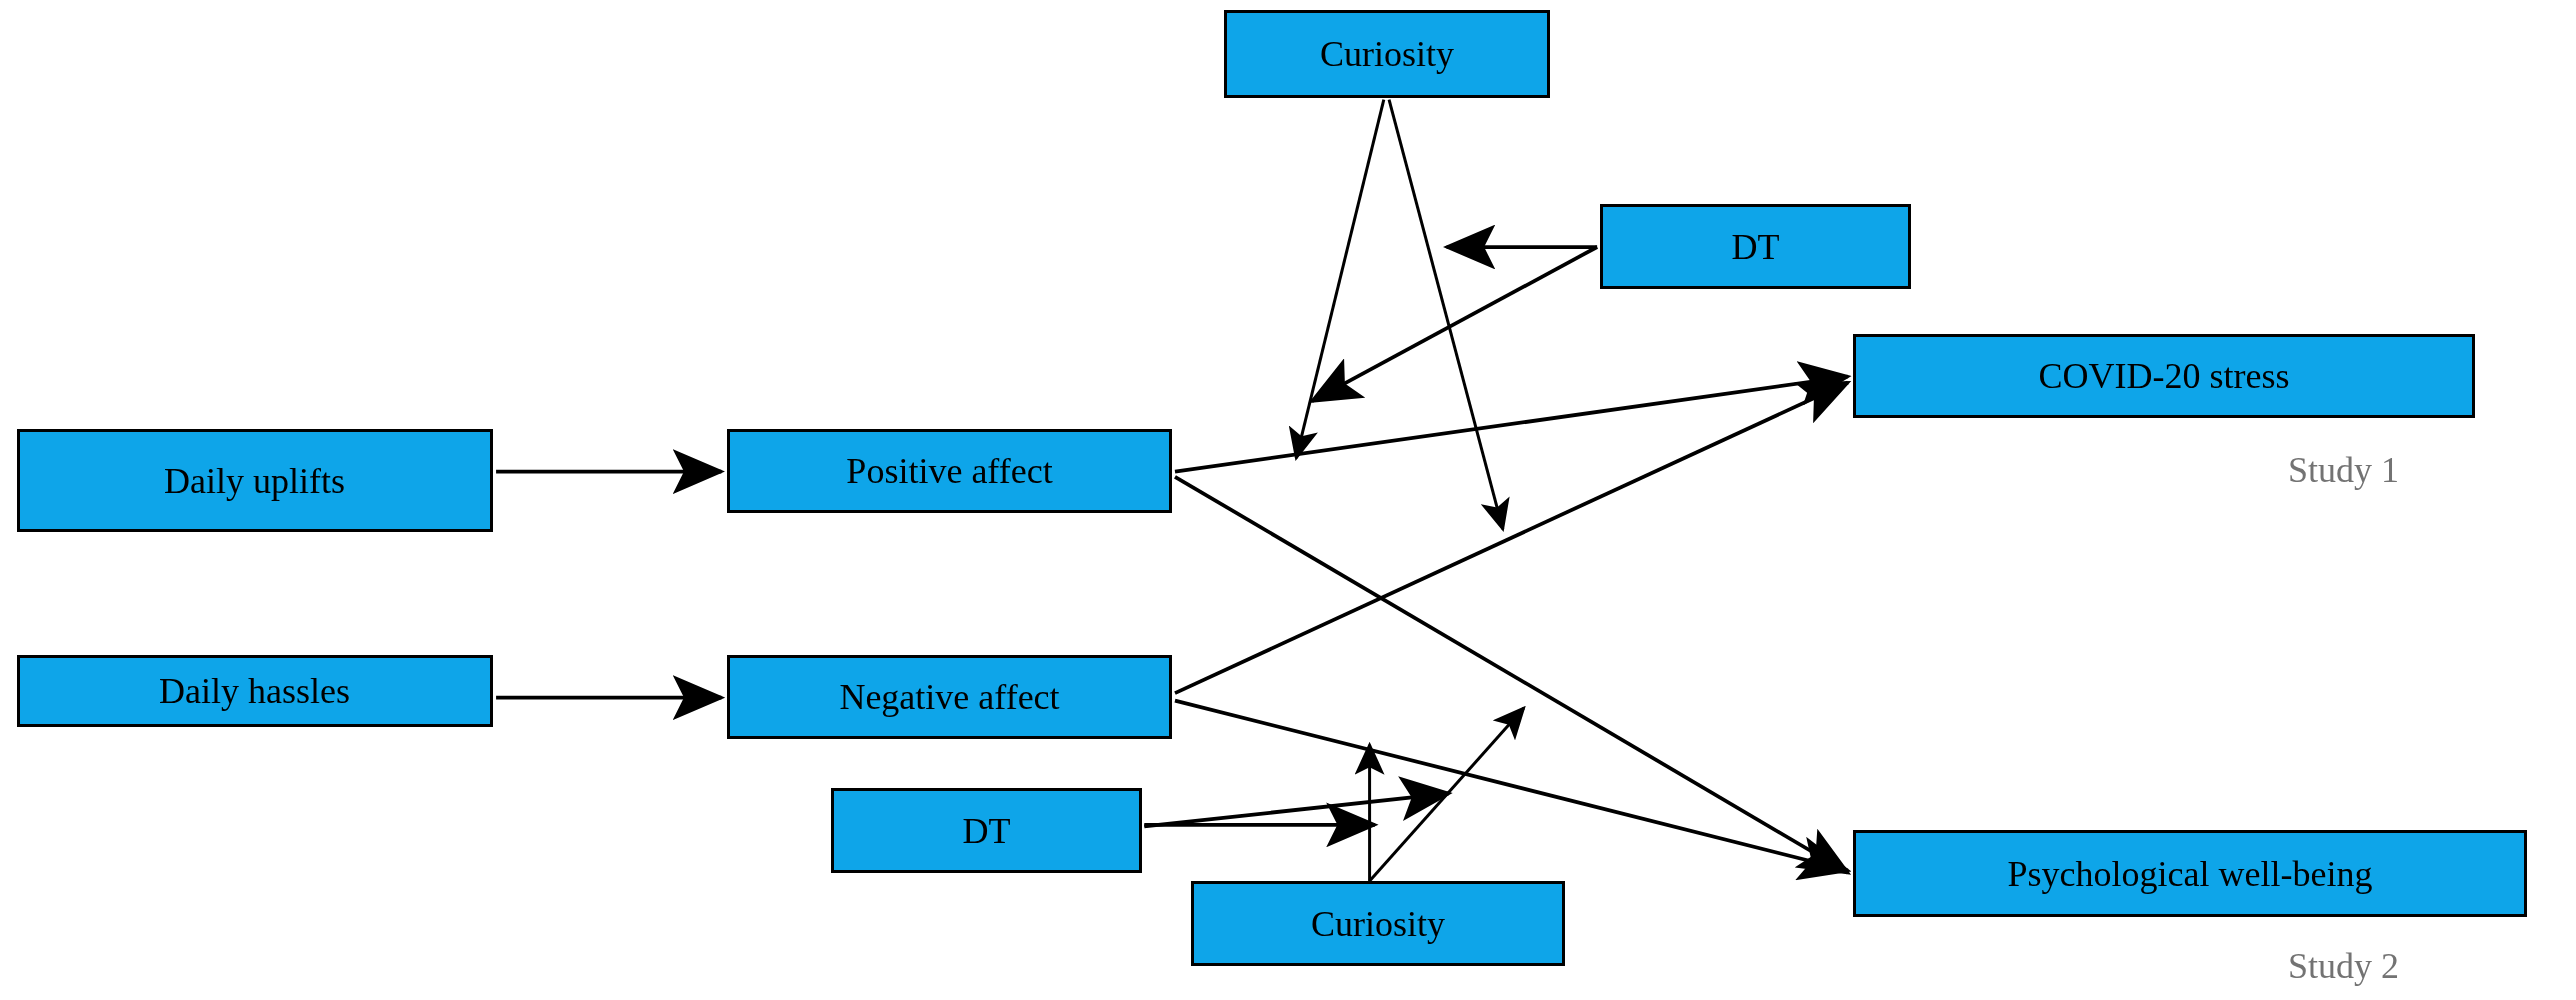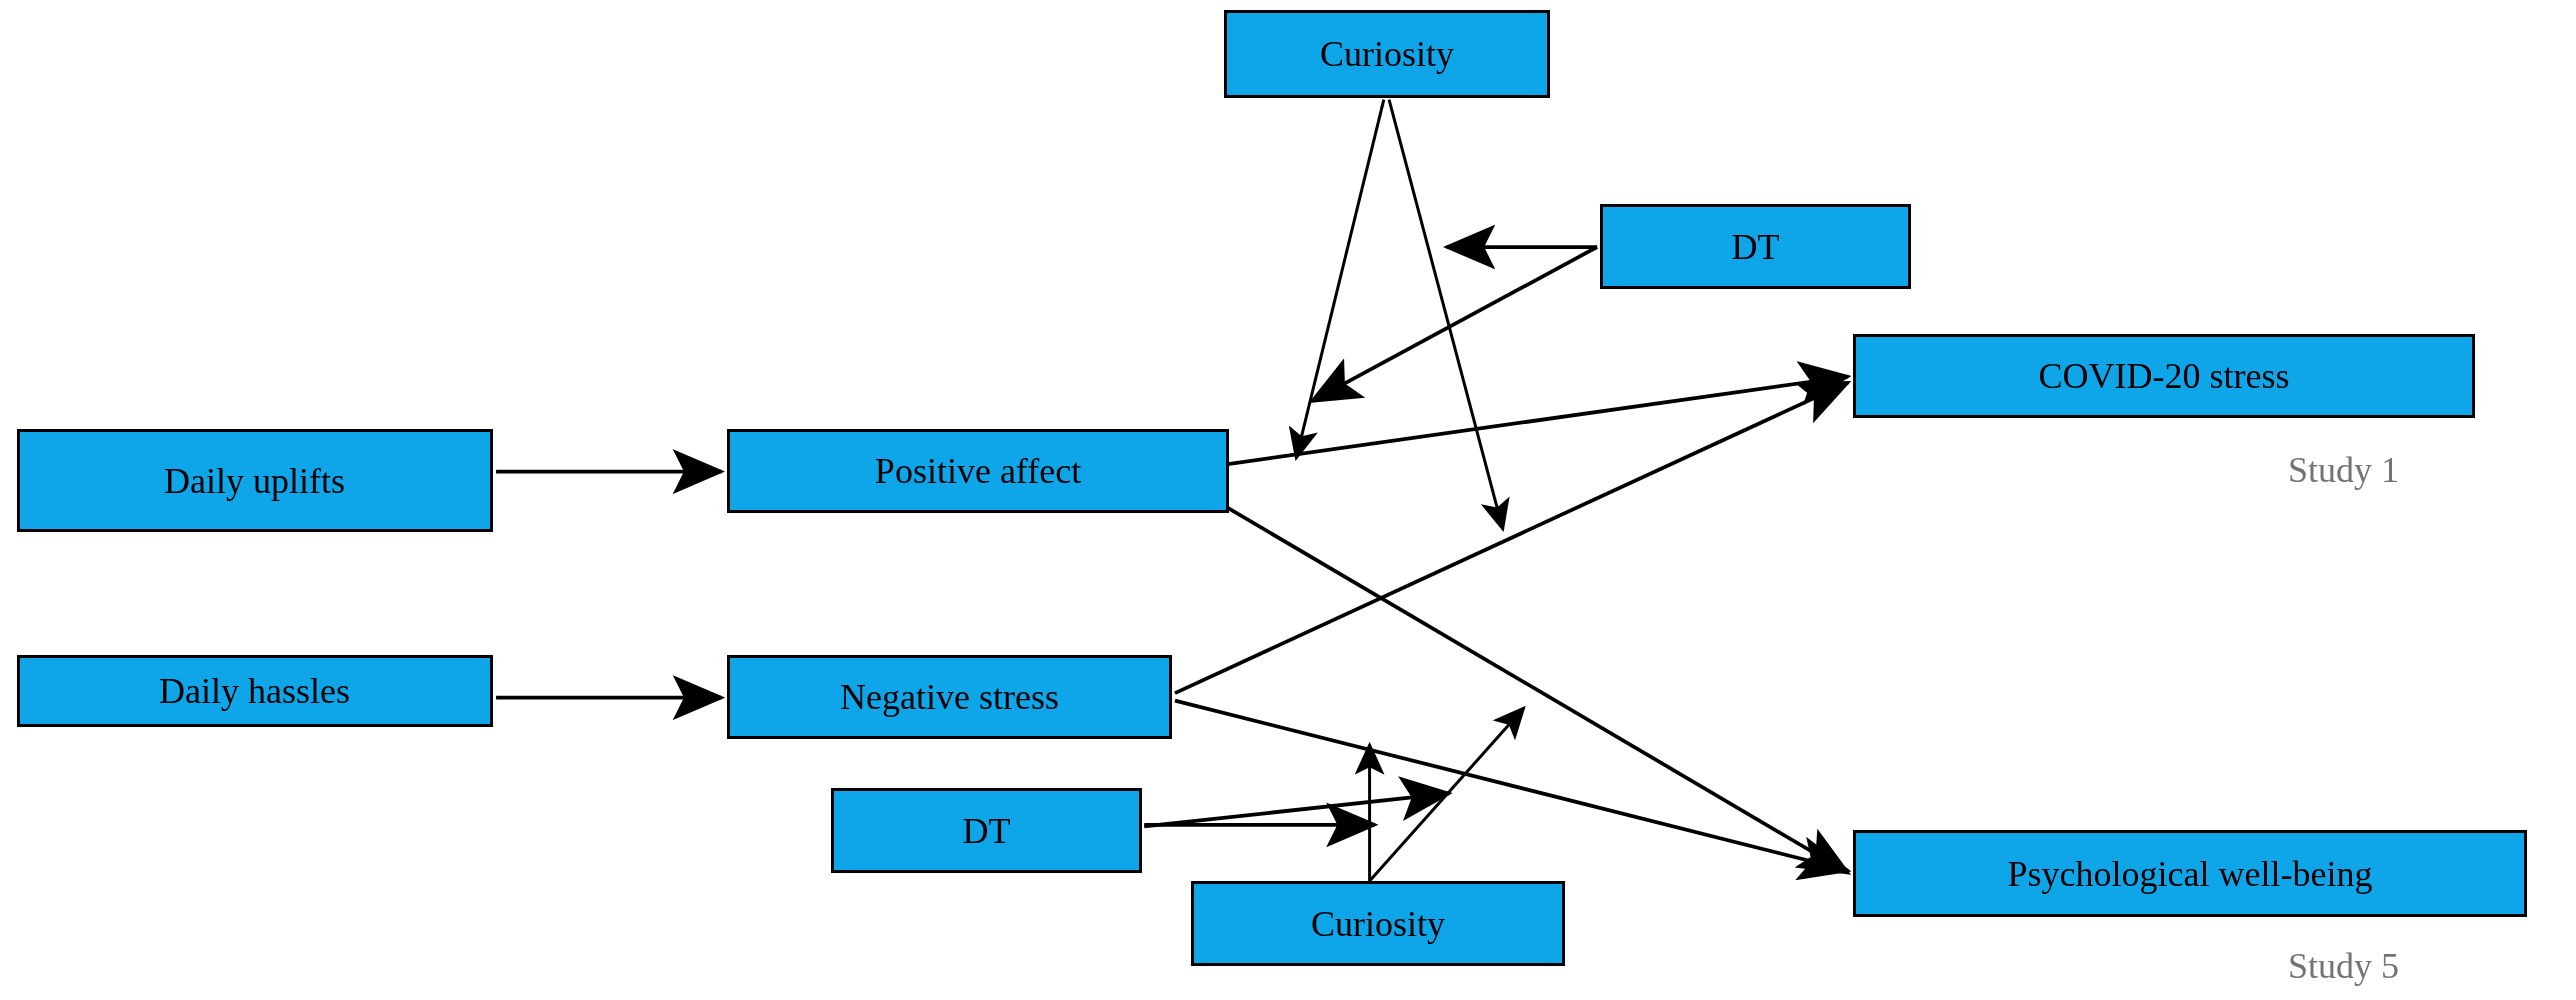--- a/index.html
+++ b/index.html
@@ -57,26 +57,26 @@
   </svg>
 
   <div class="node" style="left:16.5px;top:429px;width:476px;height:103px;">
     <span class="node-label">Daily uplifts</span>
   </div>
 
   <div class="node" style="left:16.5px;top:655px;width:476px;height:72px;">
     <span class="node-label">Daily hassles</span>
   </div>
 
-  <div class="node" style="left:727px;top:429px;width:502px;height:84px;">
+  <div class="node" style="left:727px;top:429px;width:445px;height:84px;">
     <span class="node-label">Positive affect</span>
   </div>
 
   <div class="node" style="left:727px;top:655px;width:445px;height:84px;">
-    <span class="node-label">Negative stress</span>
+    <span class="node-label">Negative affect</span>
   </div>
 
   <div class="node" style="left:1224px;top:9.7px;width:326px;height:88px;">
     <span class="node-label">Curiosity</span>
   </div>
 
   <div class="node" style="left:1600px;top:204px;width:311px;height:85px;">
     <span class="node-label">DT</span>
   </div>
 
@@ -91,16 +91,16 @@
   <div class="node" style="left:1853px;top:334px;width:622px;height:84px;">
     <span class="node-label">COVID-20 stress</span>
   </div>
 
   <div class="node" style="left:1853px;top:830px;width:674px;height:87px;">
     <span class="node-label">Psychological well-being</span>
   </div>
 
   <div class="study-label" style="left:2288px;top:449px;">Study 1</div>
 
-  <div class="study-label" style="left:2288px;top:945px;">Study 5</div>
+  <div class="study-label" style="left:2288px;top:945px;">Study 2</div>
 
 </div>
 
 
 </body></html>

